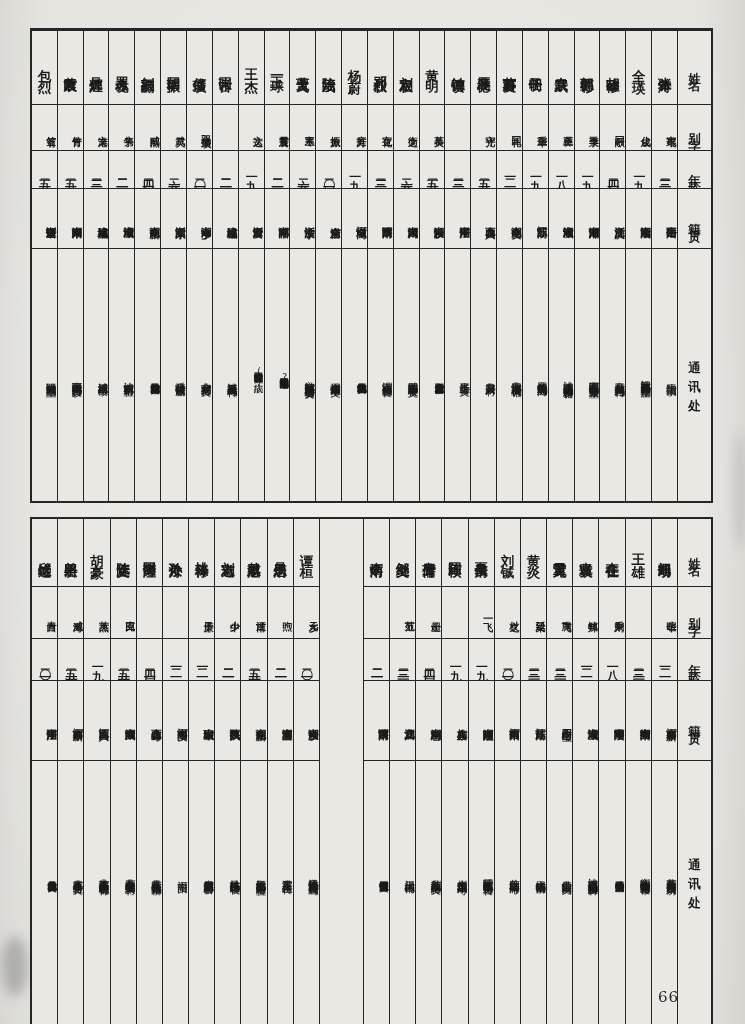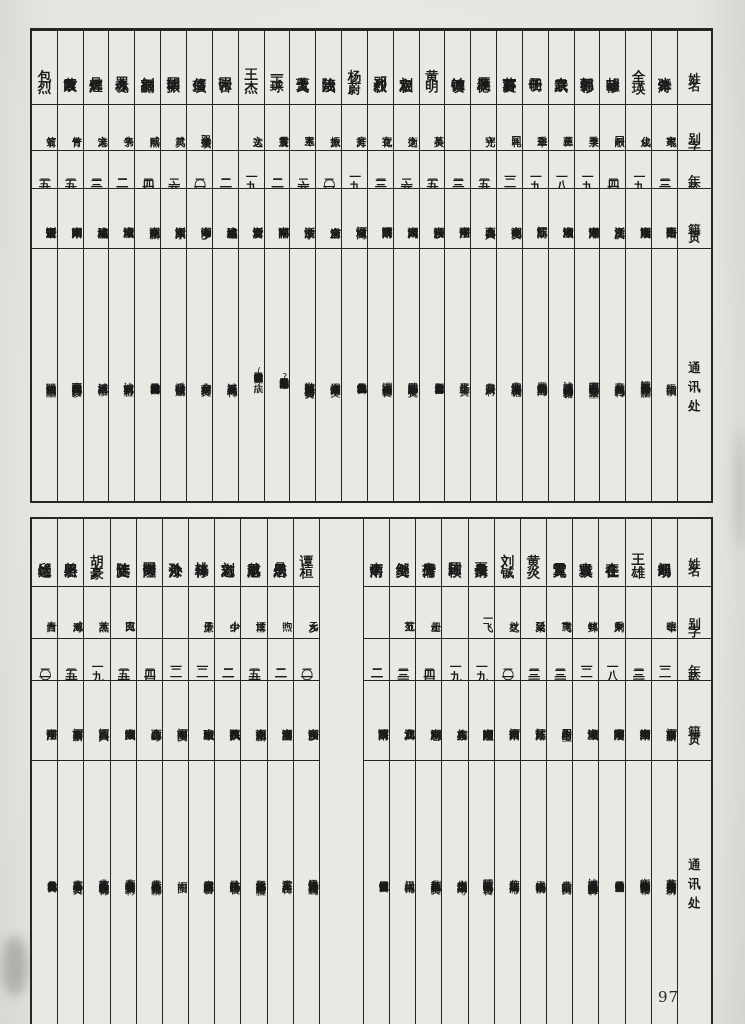--- a/index.html
+++ b/index.html
@@ -441,13 +441,13 @@
       <div class="col">
         <div class="cell c-name">邱维达</div>
         <div class="cell c-zi">青白</div>
         <div class="cell c-age">二〇</div>
         <div class="cell c-origin">湖南平江</div>
         <div class="cell c-contact long">本县北门厚记号代收转北乡雷公段交</div>
       </div>
     </div>
 </div>
 
-<div class="pageno">97</div>
+<div class="pageno">66</div>
 
 </body></html>

